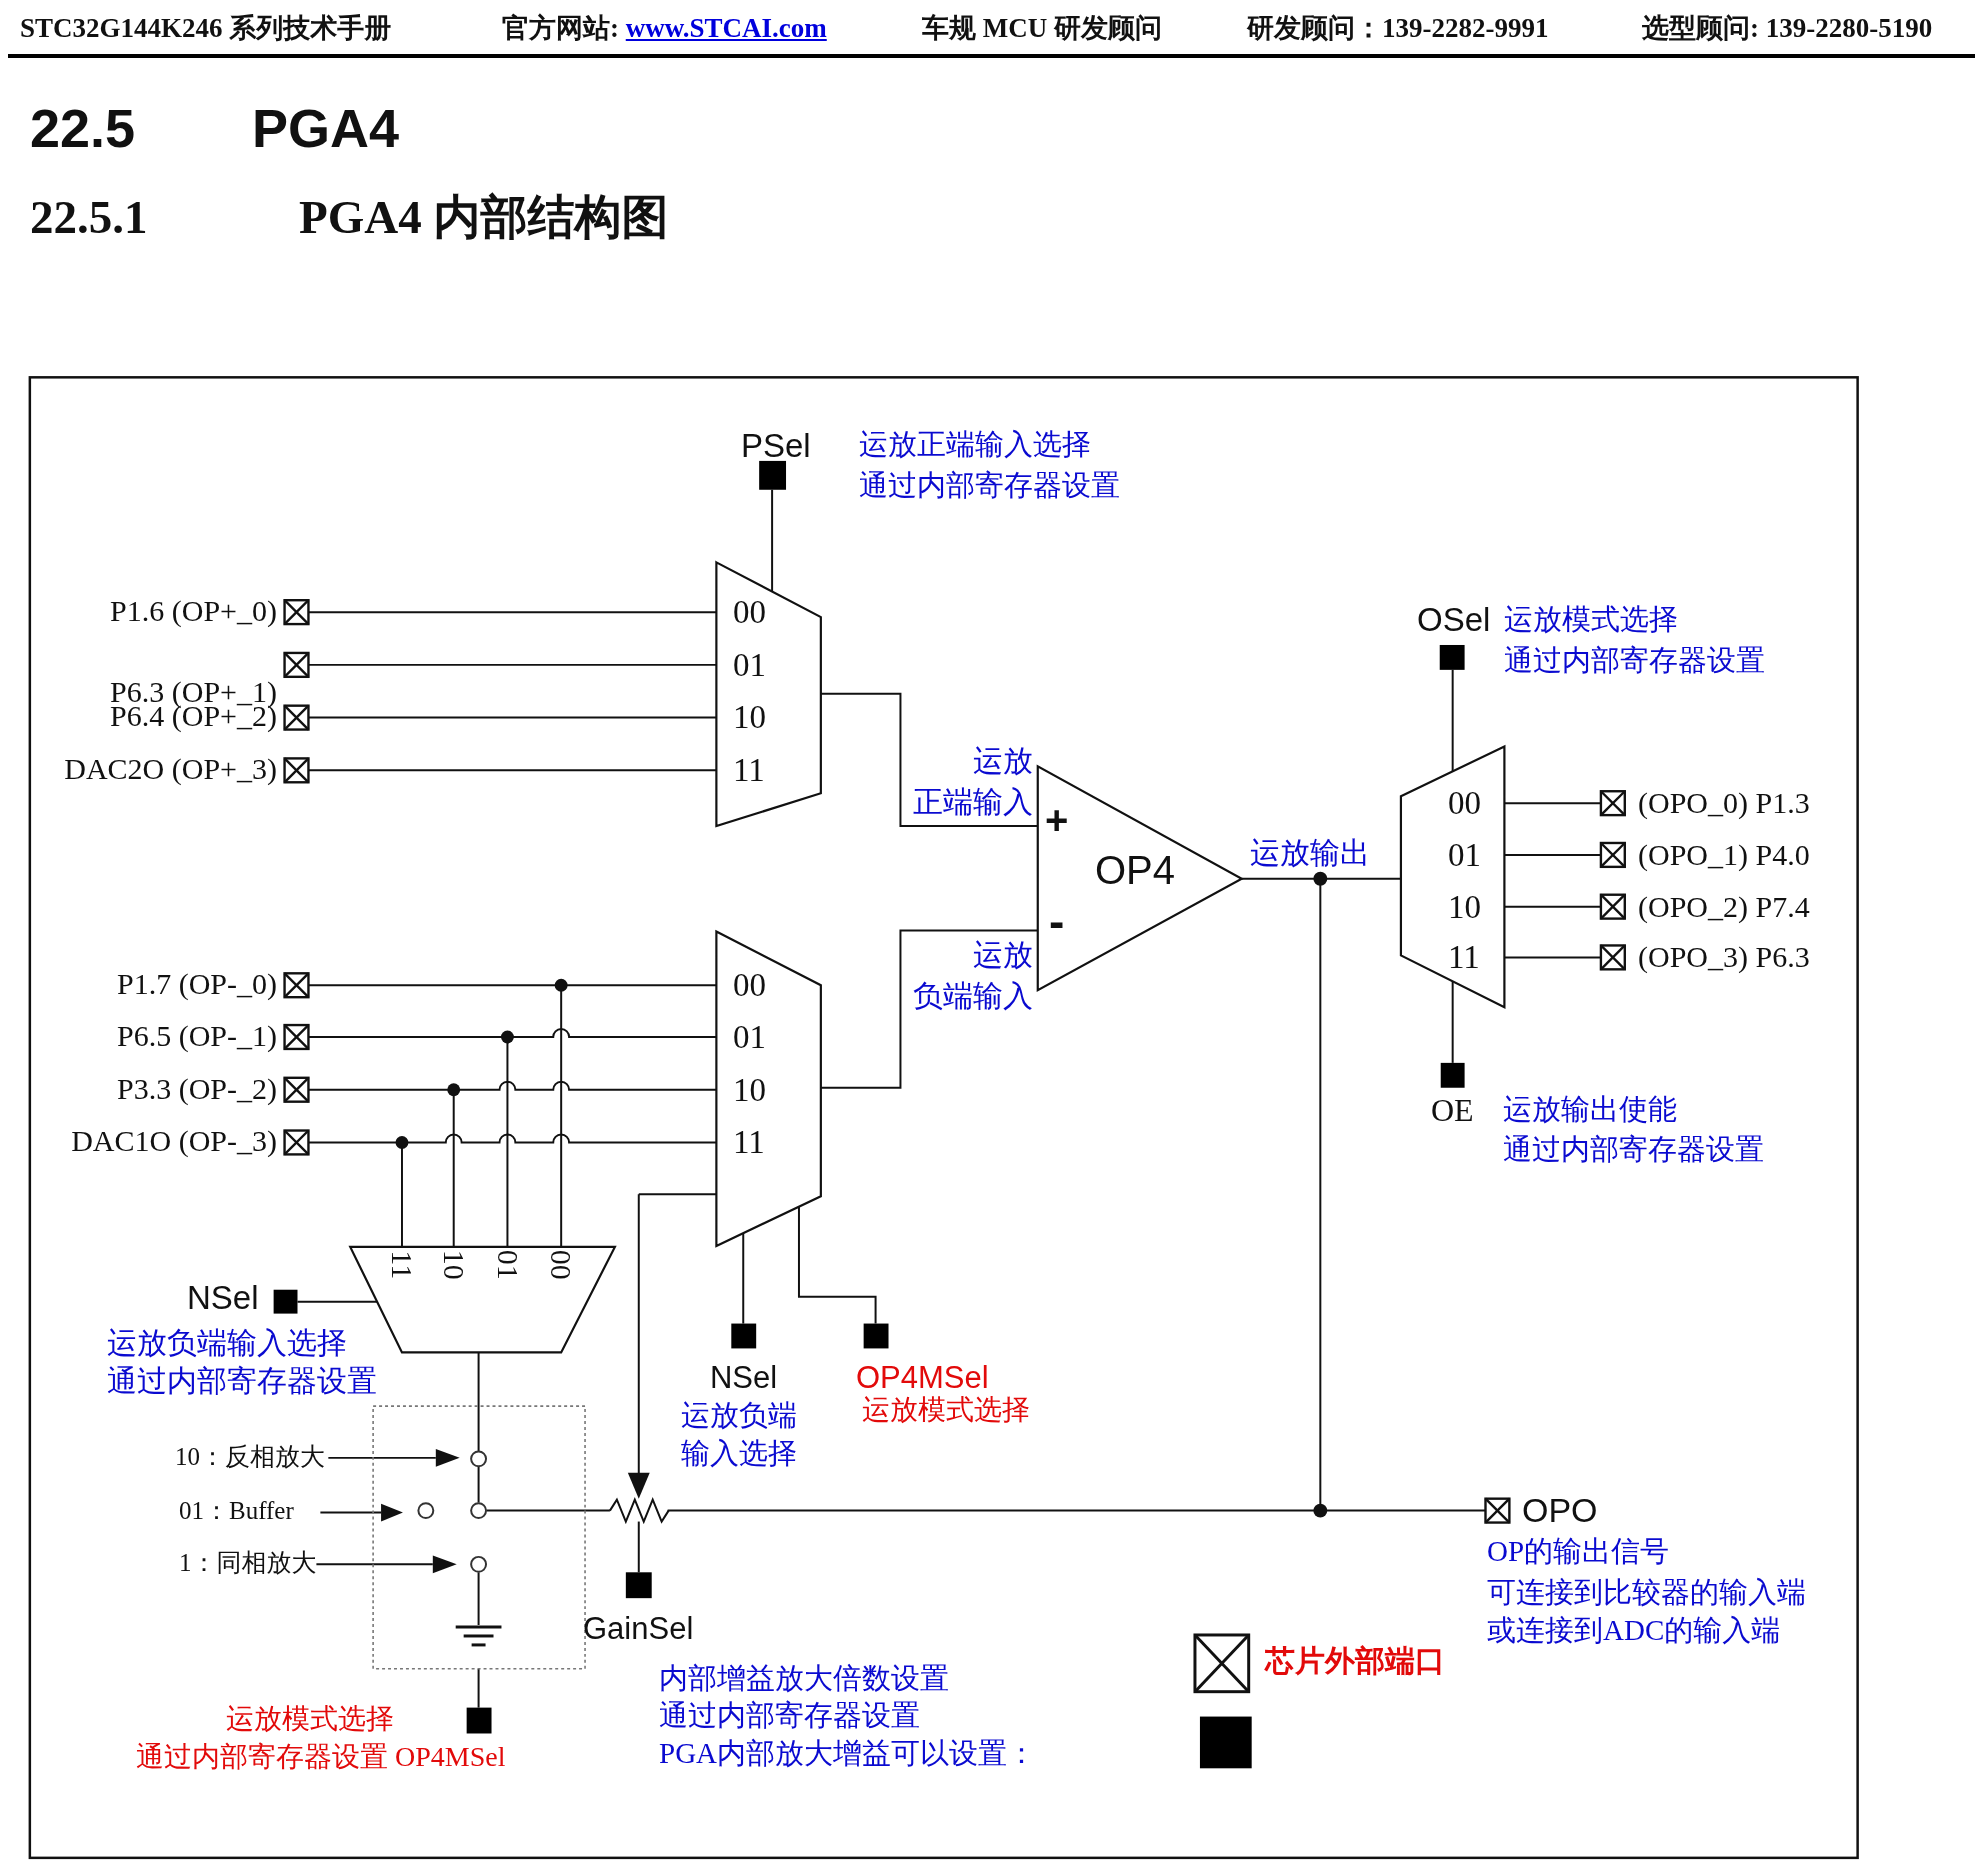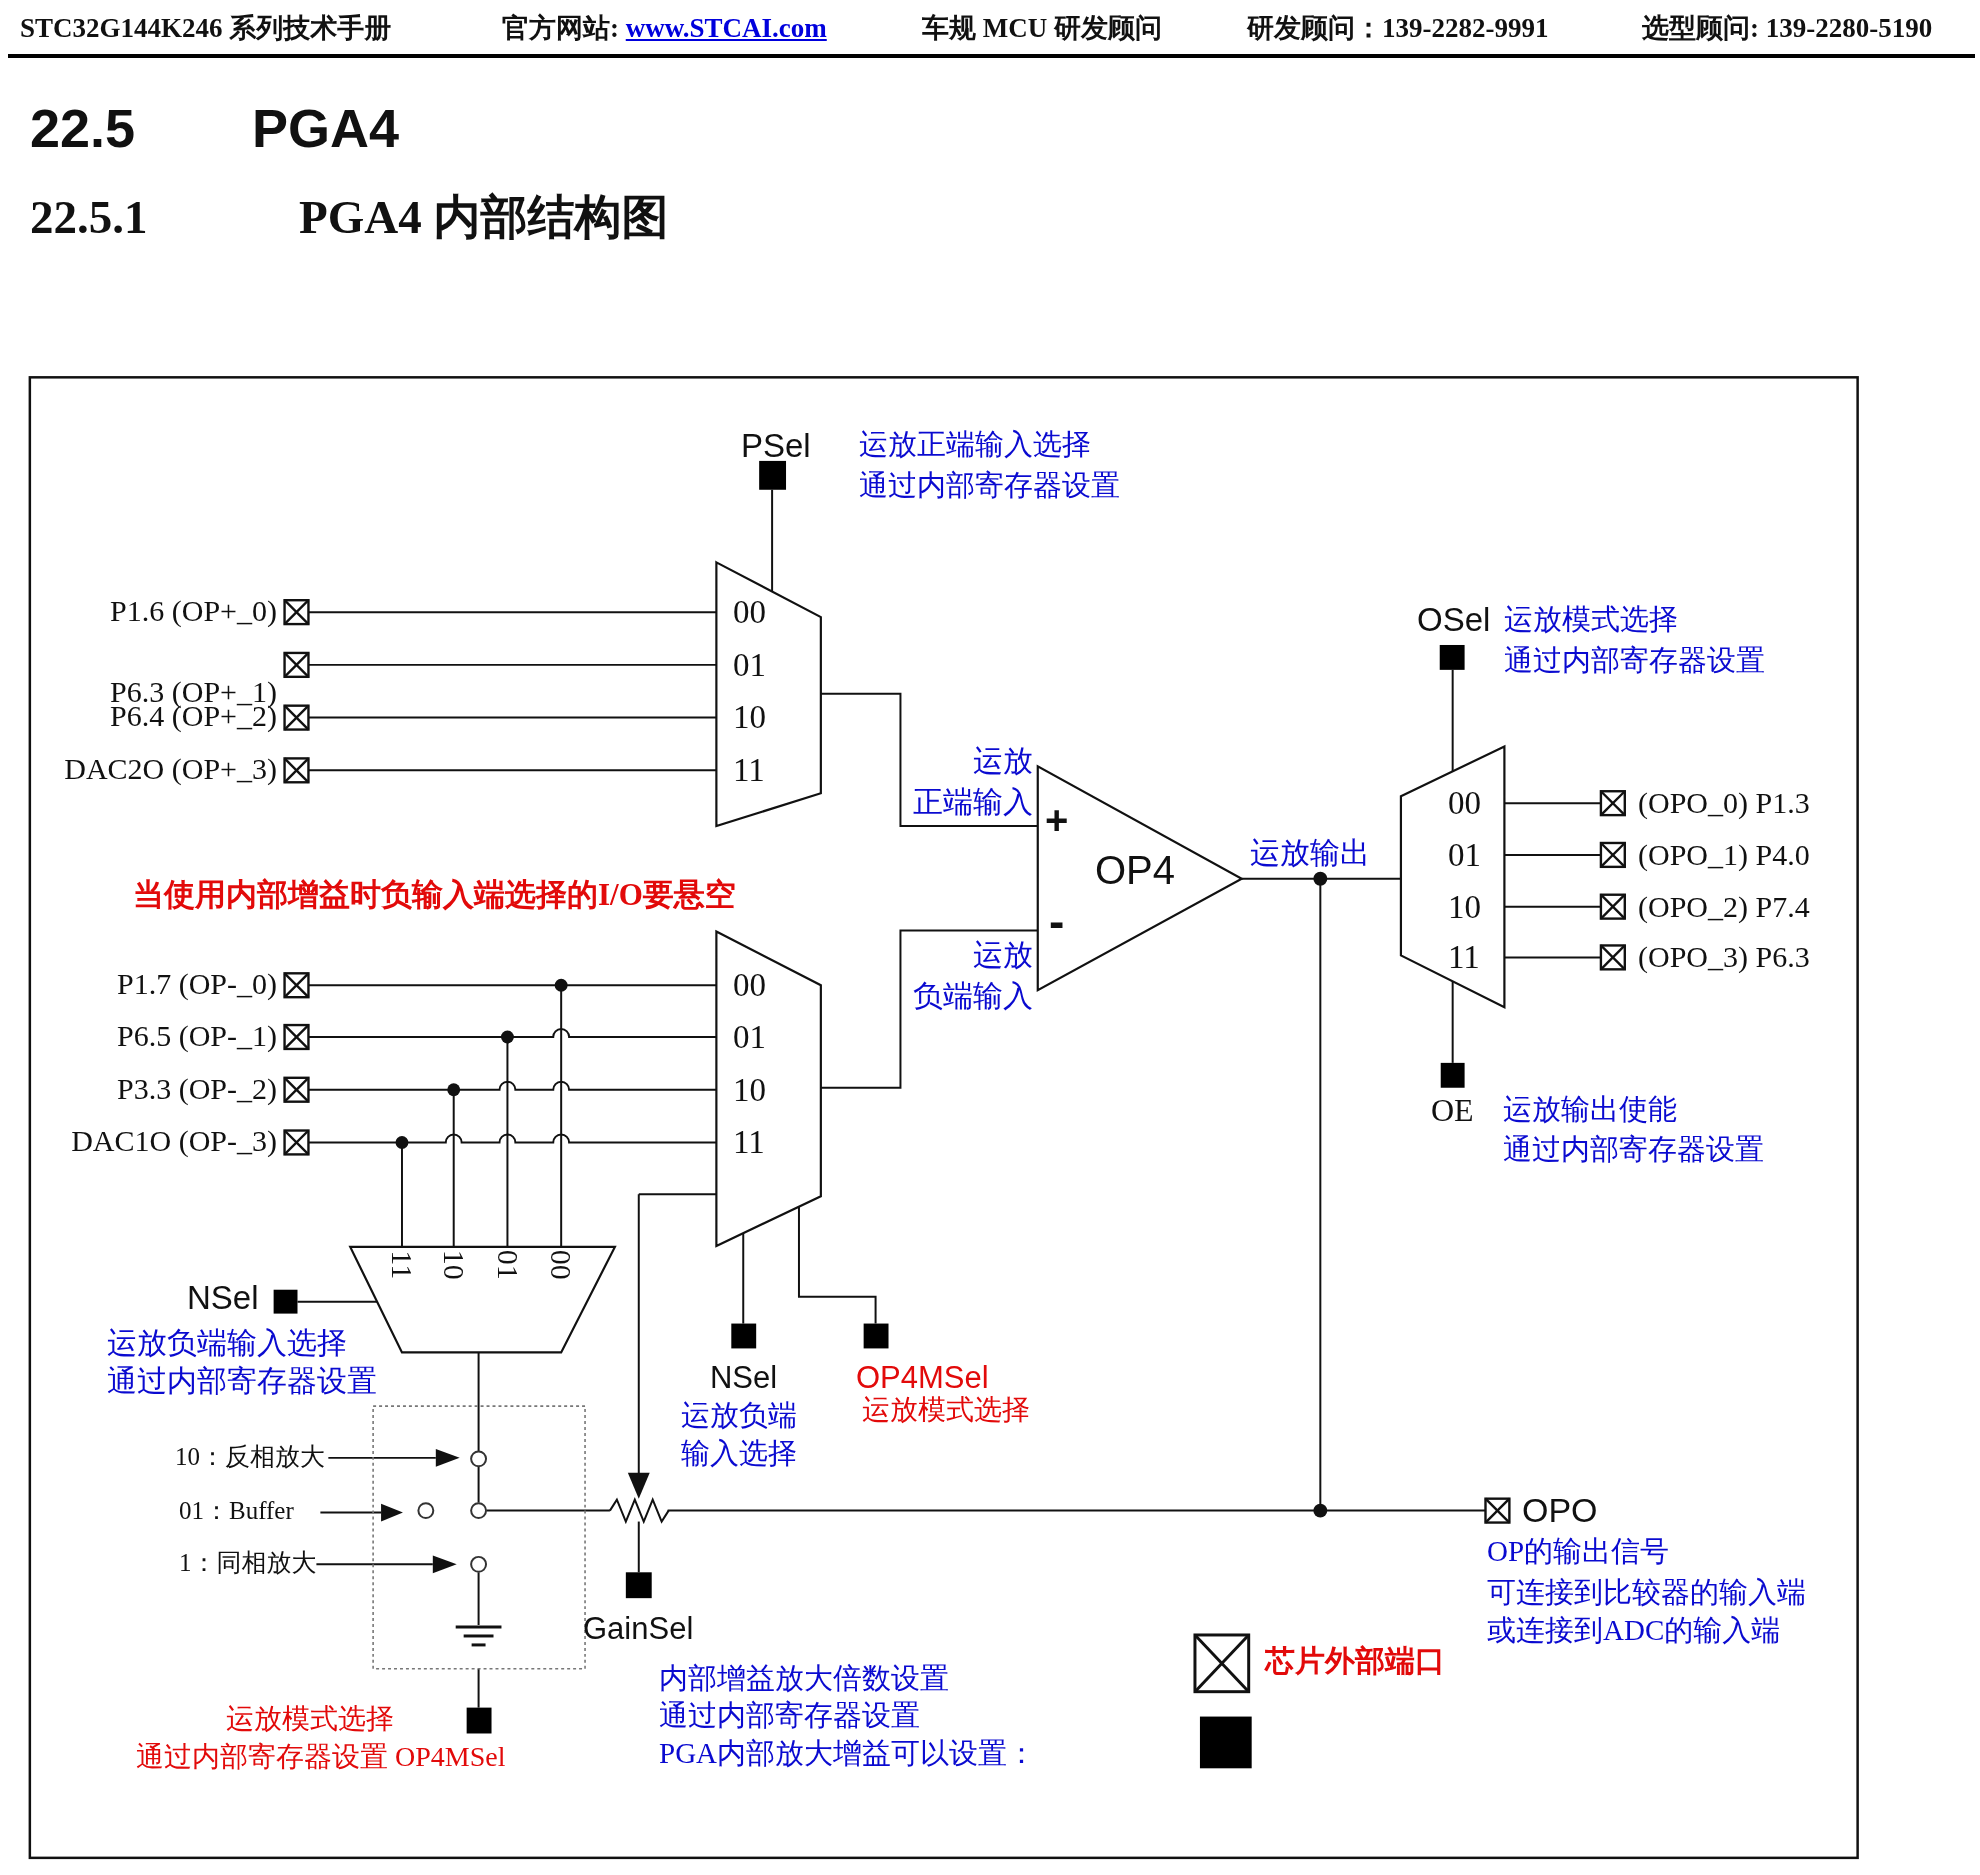--- a/index.html
+++ b/index.html
@@ -249,21 +249,20 @@
   <div class="t cn serif" style="left:1638px;top:786px;">(OPO_0) P1.3</div>
   <div class="t cn serif" style="left:1638px;top:838px;">(OPO_1) P4.0</div>
   <div class="t cn serif" style="left:1638px;top:890px;">(OPO_2) P7.4</div>
   <div class="t cn serif" style="left:1638px;top:940px;">(OPO_3) P6.3</div>
 
   <div class="t rot serif" style="left:380px;top:1248px;">11</div>
   <div class="t rot serif" style="left:432px;top:1248px;">10</div>
   <div class="t rot serif" style="left:486px;top:1248px;">01</div>
   <div class="t rot serif" style="left:539px;top:1248px;">00</div>
 
-  <div class="t b serif red" style="left:133px;top:878px;font-size:31px;">当使用内部增益时负输入端选择的I/O要悬空</div>
 
   <div class="t sans" style="left:741px;top:428px;font-size:33px;">PSel</div>
   <div class="t cns serif blue" style="left:859px;top:428px;">运放正端输入选择</div>
   <div class="t cns serif blue" style="left:859px;top:469px;">通过内部寄存器设置</div>
 
   <div class="t sans" style="left:1417px;top:602px;font-size:33px;">OSel</div>
   <div class="t cns serif blue" style="left:1504px;top:603px;">运放模式选择</div>
   <div class="t cns serif blue" style="left:1504px;top:644px;">通过内部寄存器设置</div>
 
   <div class="t serif" style="left:1431px;top:1093px;font-size:32px;">OE</div>

